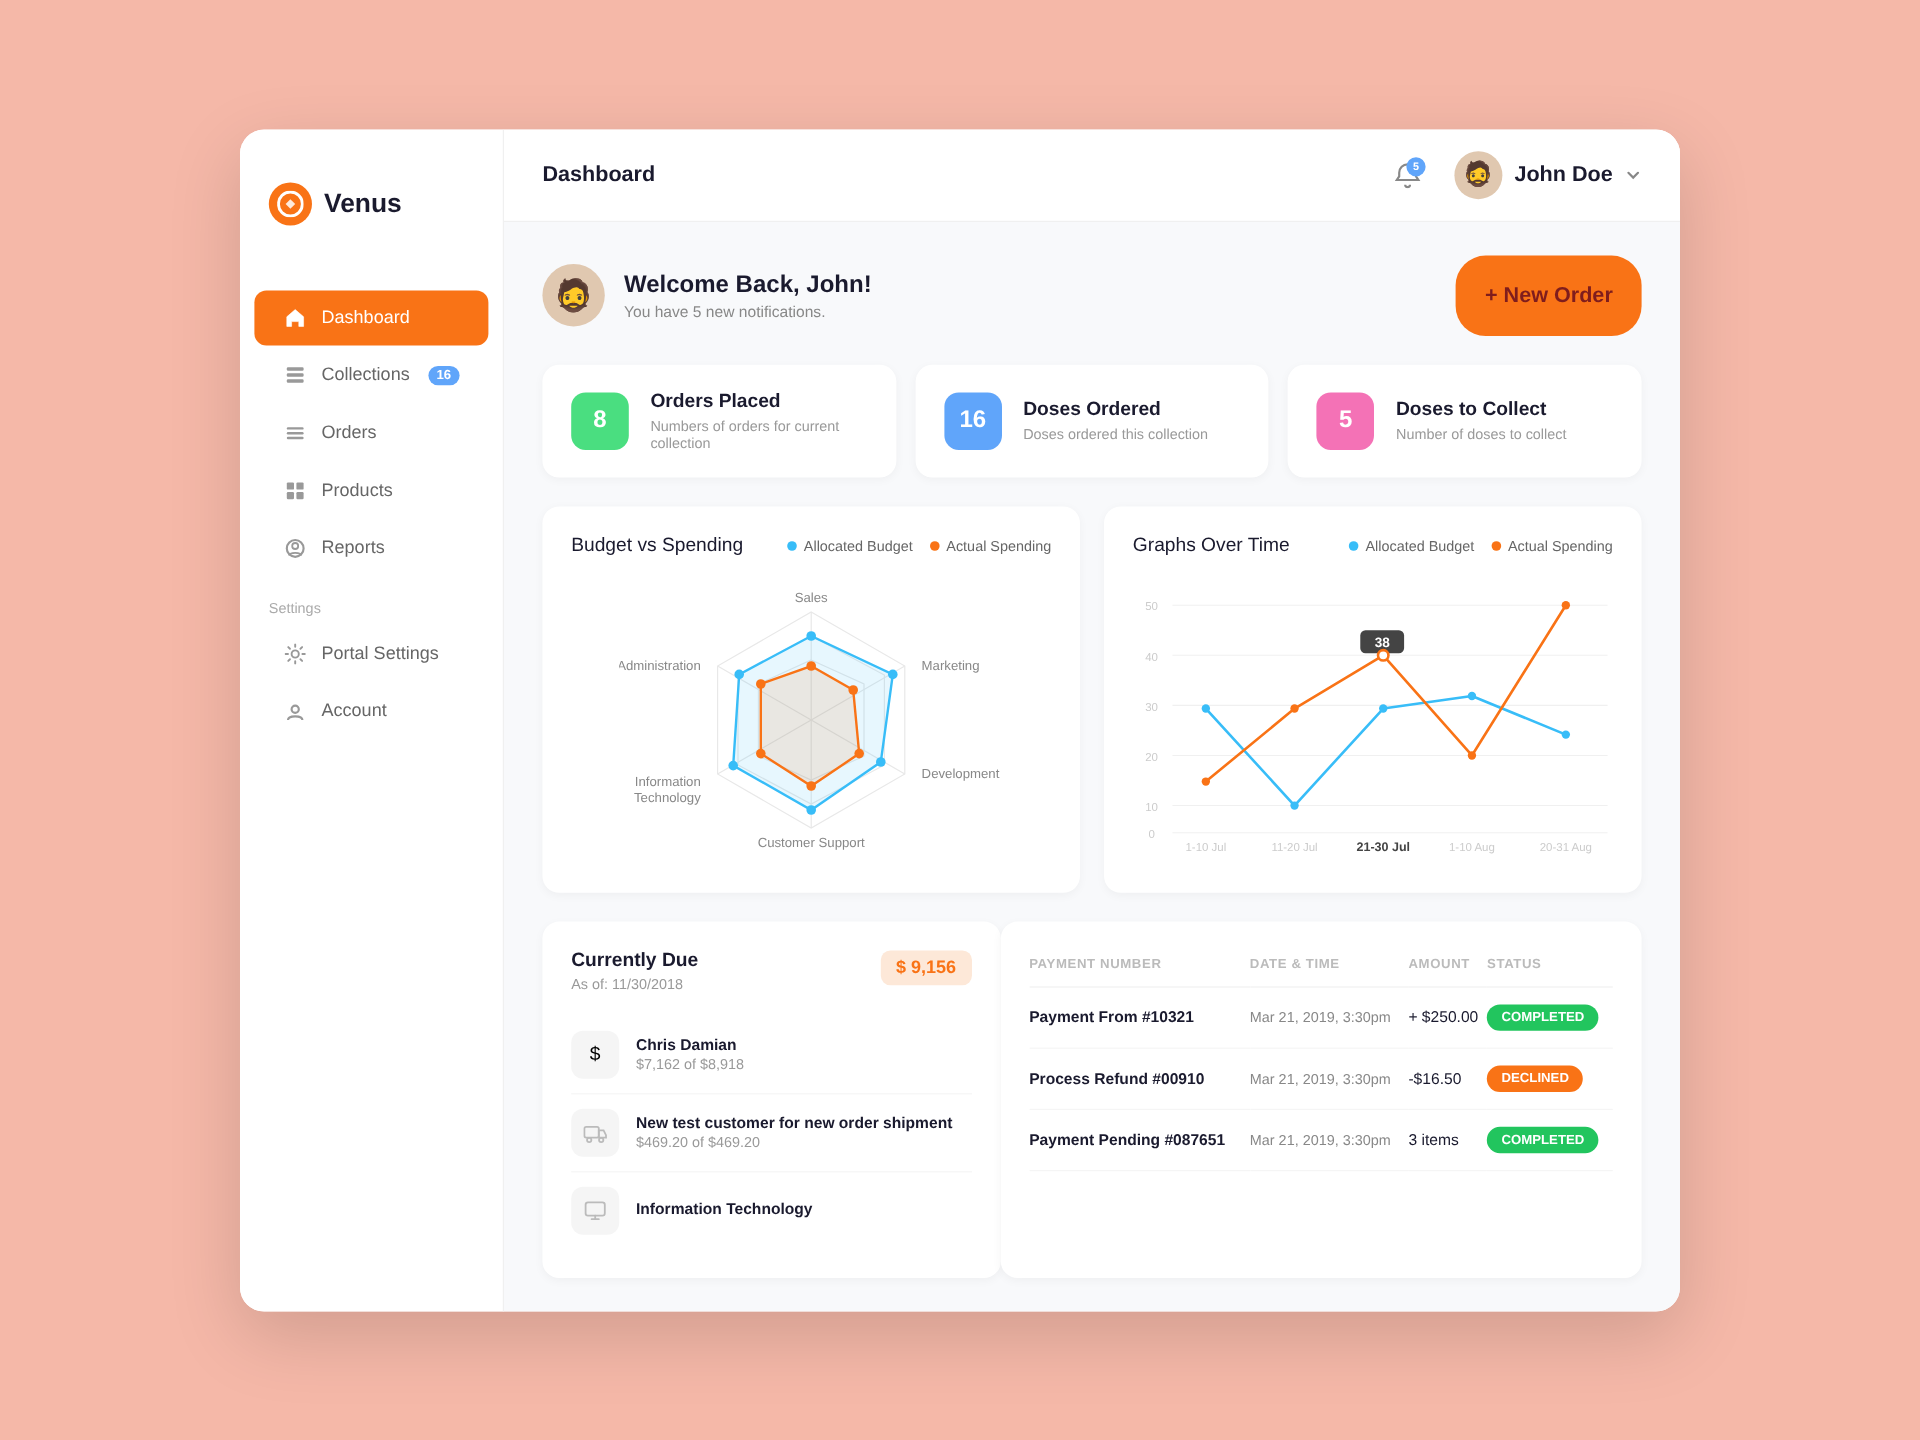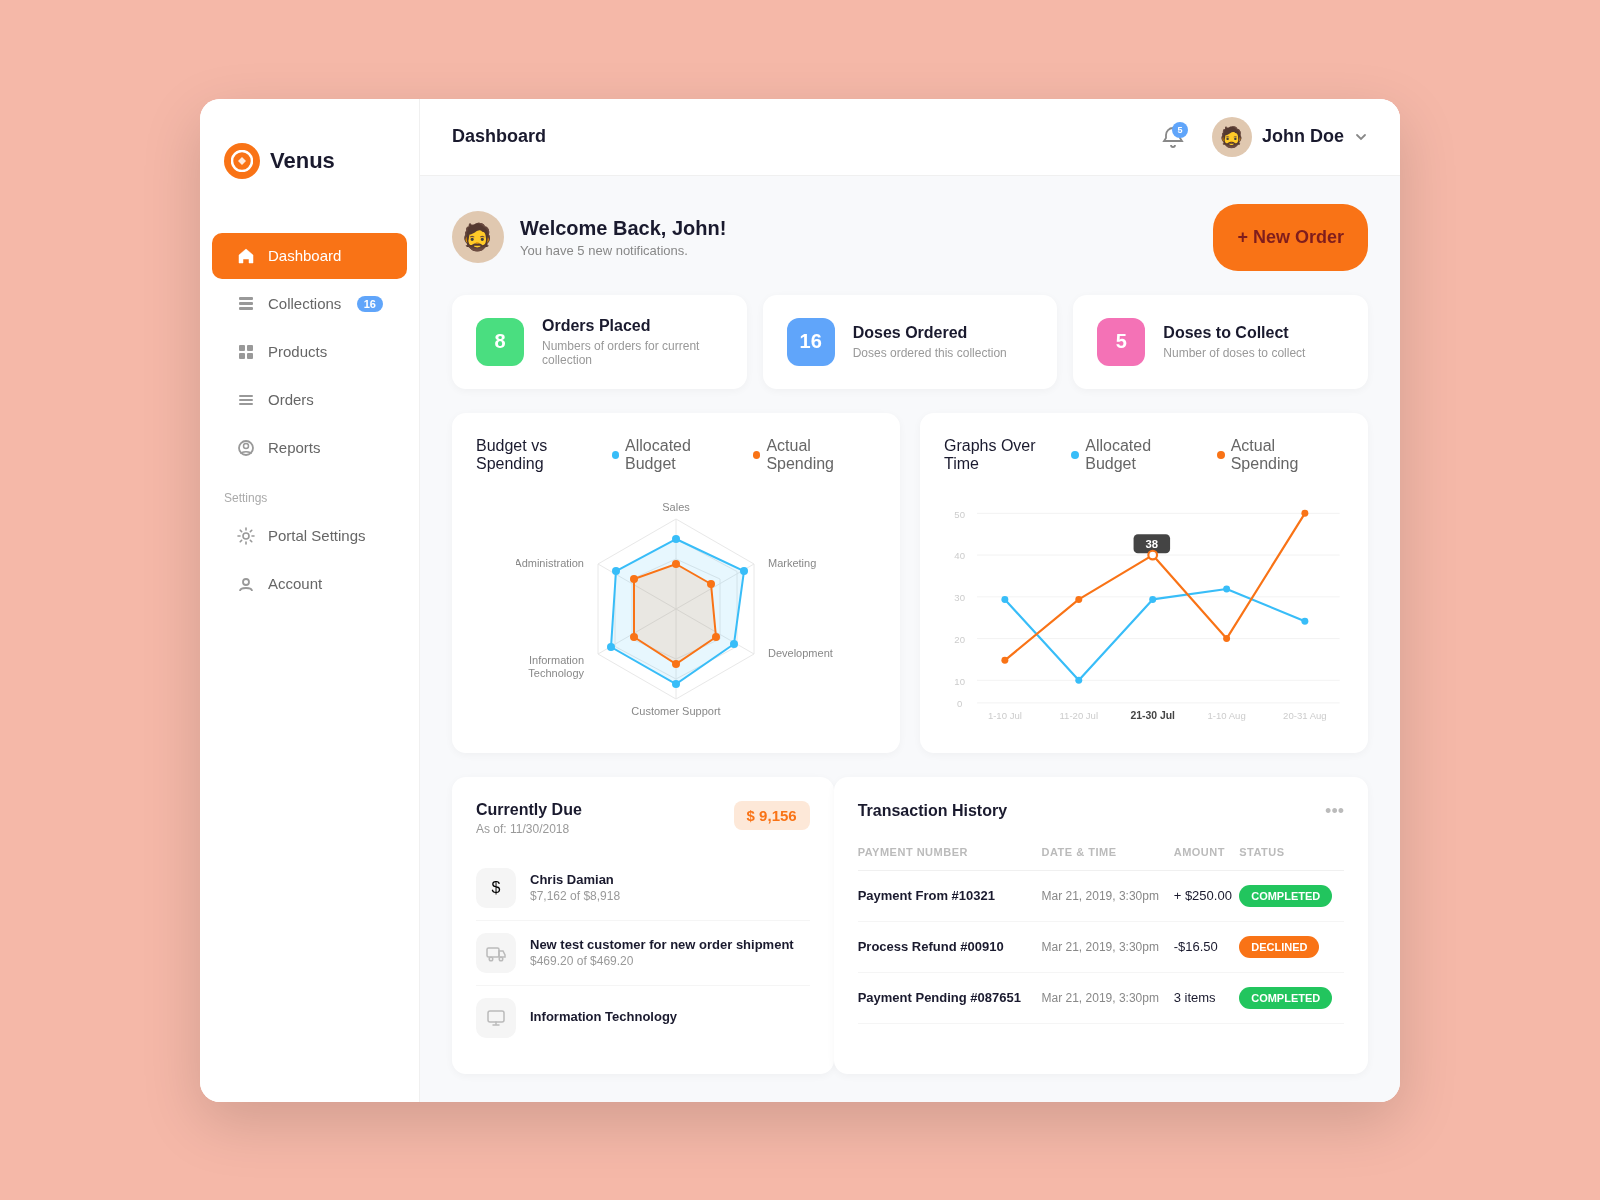--- a/index.html
+++ b/index.html
@@ -289,21 +289,21 @@
       color: #1a1a2e;
     }
     .chart-legend {
       display: flex;
       gap: 14px;
     }
     .legend-item {
       display: flex;
       align-items: center;
       gap: 6px;
-      font-size: 16px;
+      font-size: 12px;
       color: #666;
     }
     .legend-dot {
       width: 8px;
       height: 8px;
       border-radius: 50%;
     }
     .legend-dot.blue { background: #38bdf8; }
     .legend-dot.orange { background: #f97316; }
     
@@ -475,38 +475,38 @@
             <rect x="2" y="12" width="14" height="3" rx="1" fill="#999"></rect>
           </svg>
         </span>
         <span>Collections</span>
         <span class="nav-badge">16</span>
       </div>
 
       <div class="nav-item">
         <span class="nav-icon">
           <svg width="18" height="18" viewBox="0 0 18 18" fill="none">
+            <line x1="3" y1="5" x2="15" y2="5" stroke="#999" stroke-width="2" stroke-linecap="round"></line>
+            <line x1="3" y1="9" x2="15" y2="9" stroke="#999" stroke-width="2" stroke-linecap="round"></line>
+            <line x1="3" y1="13" x2="15" y2="13" stroke="#999" stroke-width="2" stroke-linecap="round"></line>
+          </svg>
+        </span>
+        <span>Orders</span>
+      </div>
+
+      <div class="nav-item">
+        <span class="nav-icon">
+          <svg width="18" height="18" viewBox="0 0 18 18" fill="none">
             <rect x="2" y="2" width="6" height="6" rx="1" fill="#999"></rect>
             <rect x="10" y="2" width="6" height="6" rx="1" fill="#999"></rect>
             <rect x="2" y="10" width="6" height="6" rx="1" fill="#999"></rect>
             <rect x="10" y="10" width="6" height="6" rx="1" fill="#999"></rect>
           </svg>
         </span>
         <span>Products</span>
-      </div>
-
-      <div class="nav-item">
-        <span class="nav-icon">
-          <svg width="18" height="18" viewBox="0 0 18 18" fill="none">
-            <line x1="3" y1="5" x2="15" y2="5" stroke="#999" stroke-width="2" stroke-linecap="round"></line>
-            <line x1="3" y1="9" x2="15" y2="9" stroke="#999" stroke-width="2" stroke-linecap="round"></line>
-            <line x1="3" y1="13" x2="15" y2="13" stroke="#999" stroke-width="2" stroke-linecap="round"></line>
-          </svg>
-        </span>
-        <span>Orders</span>
       </div>
 
       <div class="nav-item">
         <span class="nav-icon">
           <svg width="18" height="18" viewBox="0 0 18 18" fill="none">
             <circle cx="9" cy="9" r="7" stroke="#999" stroke-width="1.8" fill="none"></circle>
             <circle cx="9" cy="7" r="2.5" stroke="#999" stroke-width="1.5" fill="none"></circle>
             <path d="M4 15c0-3 10-3 10 0" stroke="#999" stroke-width="1.5" fill="none"></path>
           </svg>
         </span>
@@ -762,24 +762,20 @@
               </svg>
             </div>
             <div class="due-item-info">
               <h4>Information Technology</h4>
               <p></p>
             </div>
           </div>
         </div>
 
         <div class="txn-card">
-          <div class="txn-header">
-            <span class="txn-title">Transaction History</span>
-            <span class="txn-more">•••</span>
-          </div>
           <table class="txn-table">
             <thead>
               <tr>
                 <th>Payment Number</th>
                 <th>Date &amp; Time</th>
                 <th>Amount</th>
                 <th>Status</th>
               </tr>
             </thead>
             <tbody>

